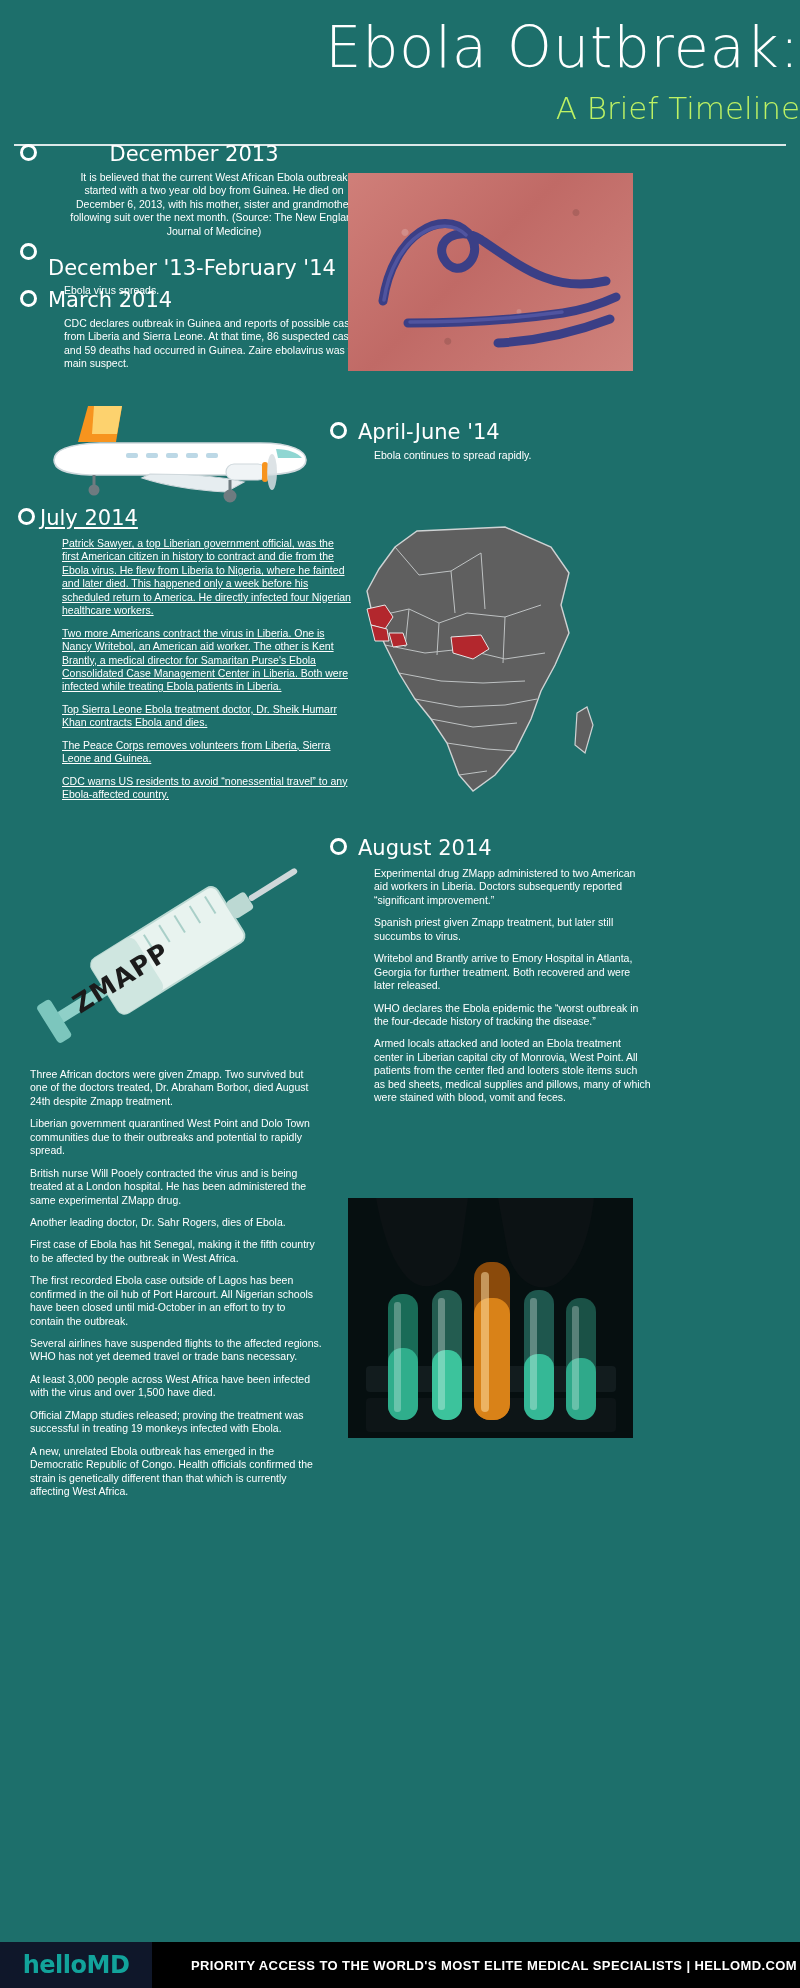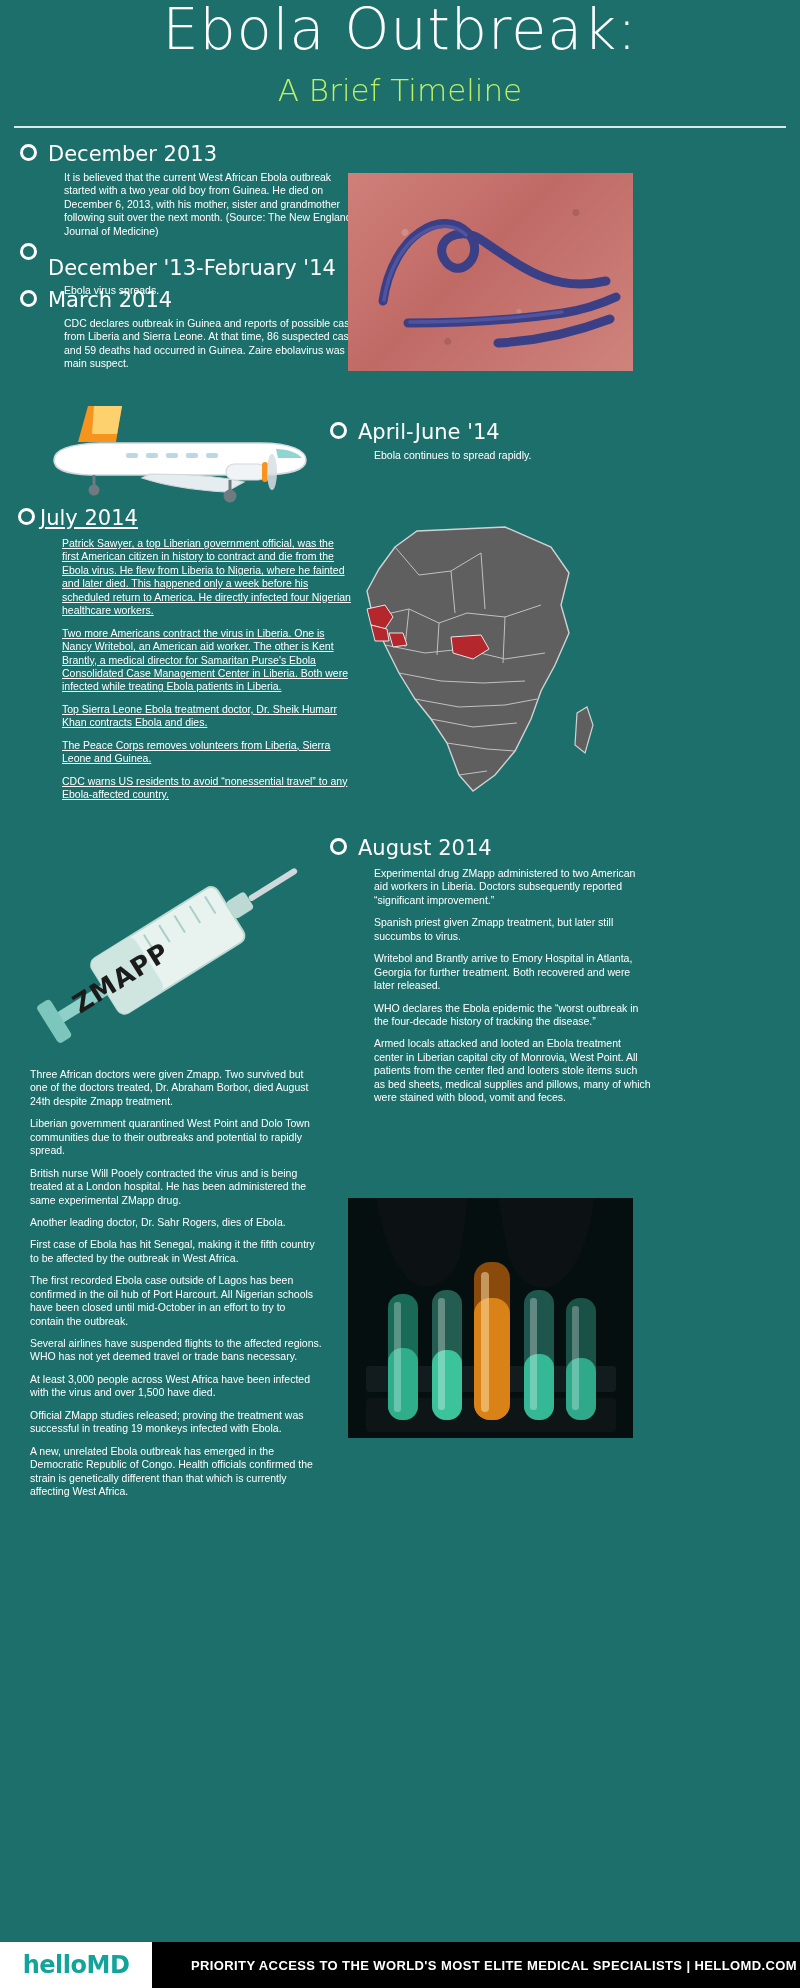--- a/index.html
+++ b/index.html
@@ -7,21 +7,21 @@
     width:800px;height:1988px;
     background:#1d6f6b;
     font-family:"Liberation Sans", sans-serif;
     color:#ffffff;
     position:relative;
     overflow:hidden;
   }
   .page{position:relative;width:800px;height:1988px;background:#1d6f6b;}
 
   
-  .header{text-align:center;}
+  .header{padding-top:18px;text-align:right;}
   .title{
     font-family:"DejaVu Sans", sans-serif;
     font-size:57px;font-weight:300;letter-spacing:1px;
     line-height:1.05;color:#ffffff;margin:0;
   }
   .subtitle{
     font-family:"DejaVu Sans", sans-serif;
     font-size:31px;font-weight:300;color:#bef264;margin:12px 0 0 0;
   }
   .header-rule{
@@ -72,21 +72,21 @@
     position:absolute;left:348px;top:1198px;width:285px;height:240px;
     background:#061012;overflow:hidden;
   }
 
   
   .footer{
     position:absolute;left:0;bottom:0;width:800px;height:46px;
     background:#000000;display:flex;align-items:center;
   }
   .footer .brandbox{
-    width:152px;height:46px;background:#ffffff;
+    width:152px;height:46px;background:#0f172a;
     display:flex;align-items:center;justify-content:center;
   }
   .footer .brand{
     font-family:"DejaVu Sans", sans-serif;
     font-size:24px;color:#12a39b;font-weight:700;letter-spacing:-.5px;
   }
   .footer .brand b{font-weight:700;color:#12a39b;}
   .footer .tag{
     flex:1;text-align:center;color:#ffffff;
     font-size:13px;font-weight:700;letter-spacing:.4px;
@@ -100,21 +100,21 @@
 <div class="page">
 
   <div class="header">
     <h1 class="title">Ebola Outbreak:</h1>
     <div class="subtitle">A Brief Timeline</div>
     <div class="header-rule"></div>
   </div>
 
   <div class="node" style="left:20px;top:144px;width:320px;">
     <span class="bullet"></span>
-    <div style="margin-left:28px;">
+    <div style="margin-left:28px;text-align:center;">
       <h2>December 2013</h2>
       <div class="body" style="margin-top:6px;margin-left:16px;width:300px;">
         <p>It is believed that the current West African Ebola outbreak started with a two year old boy from Guinea. He died on December 6, 2013, with his mother, sister and grandmother following suit over the next month. (Source: The New England Journal of Medicine)</p>
       </div>
     </div>
   </div>
 
   <div class="node" style="left:20px;top:243px;width:320px;">
     <span class="bullet"></span>
     <div style="margin-left:28px;margin-top:15px;">

